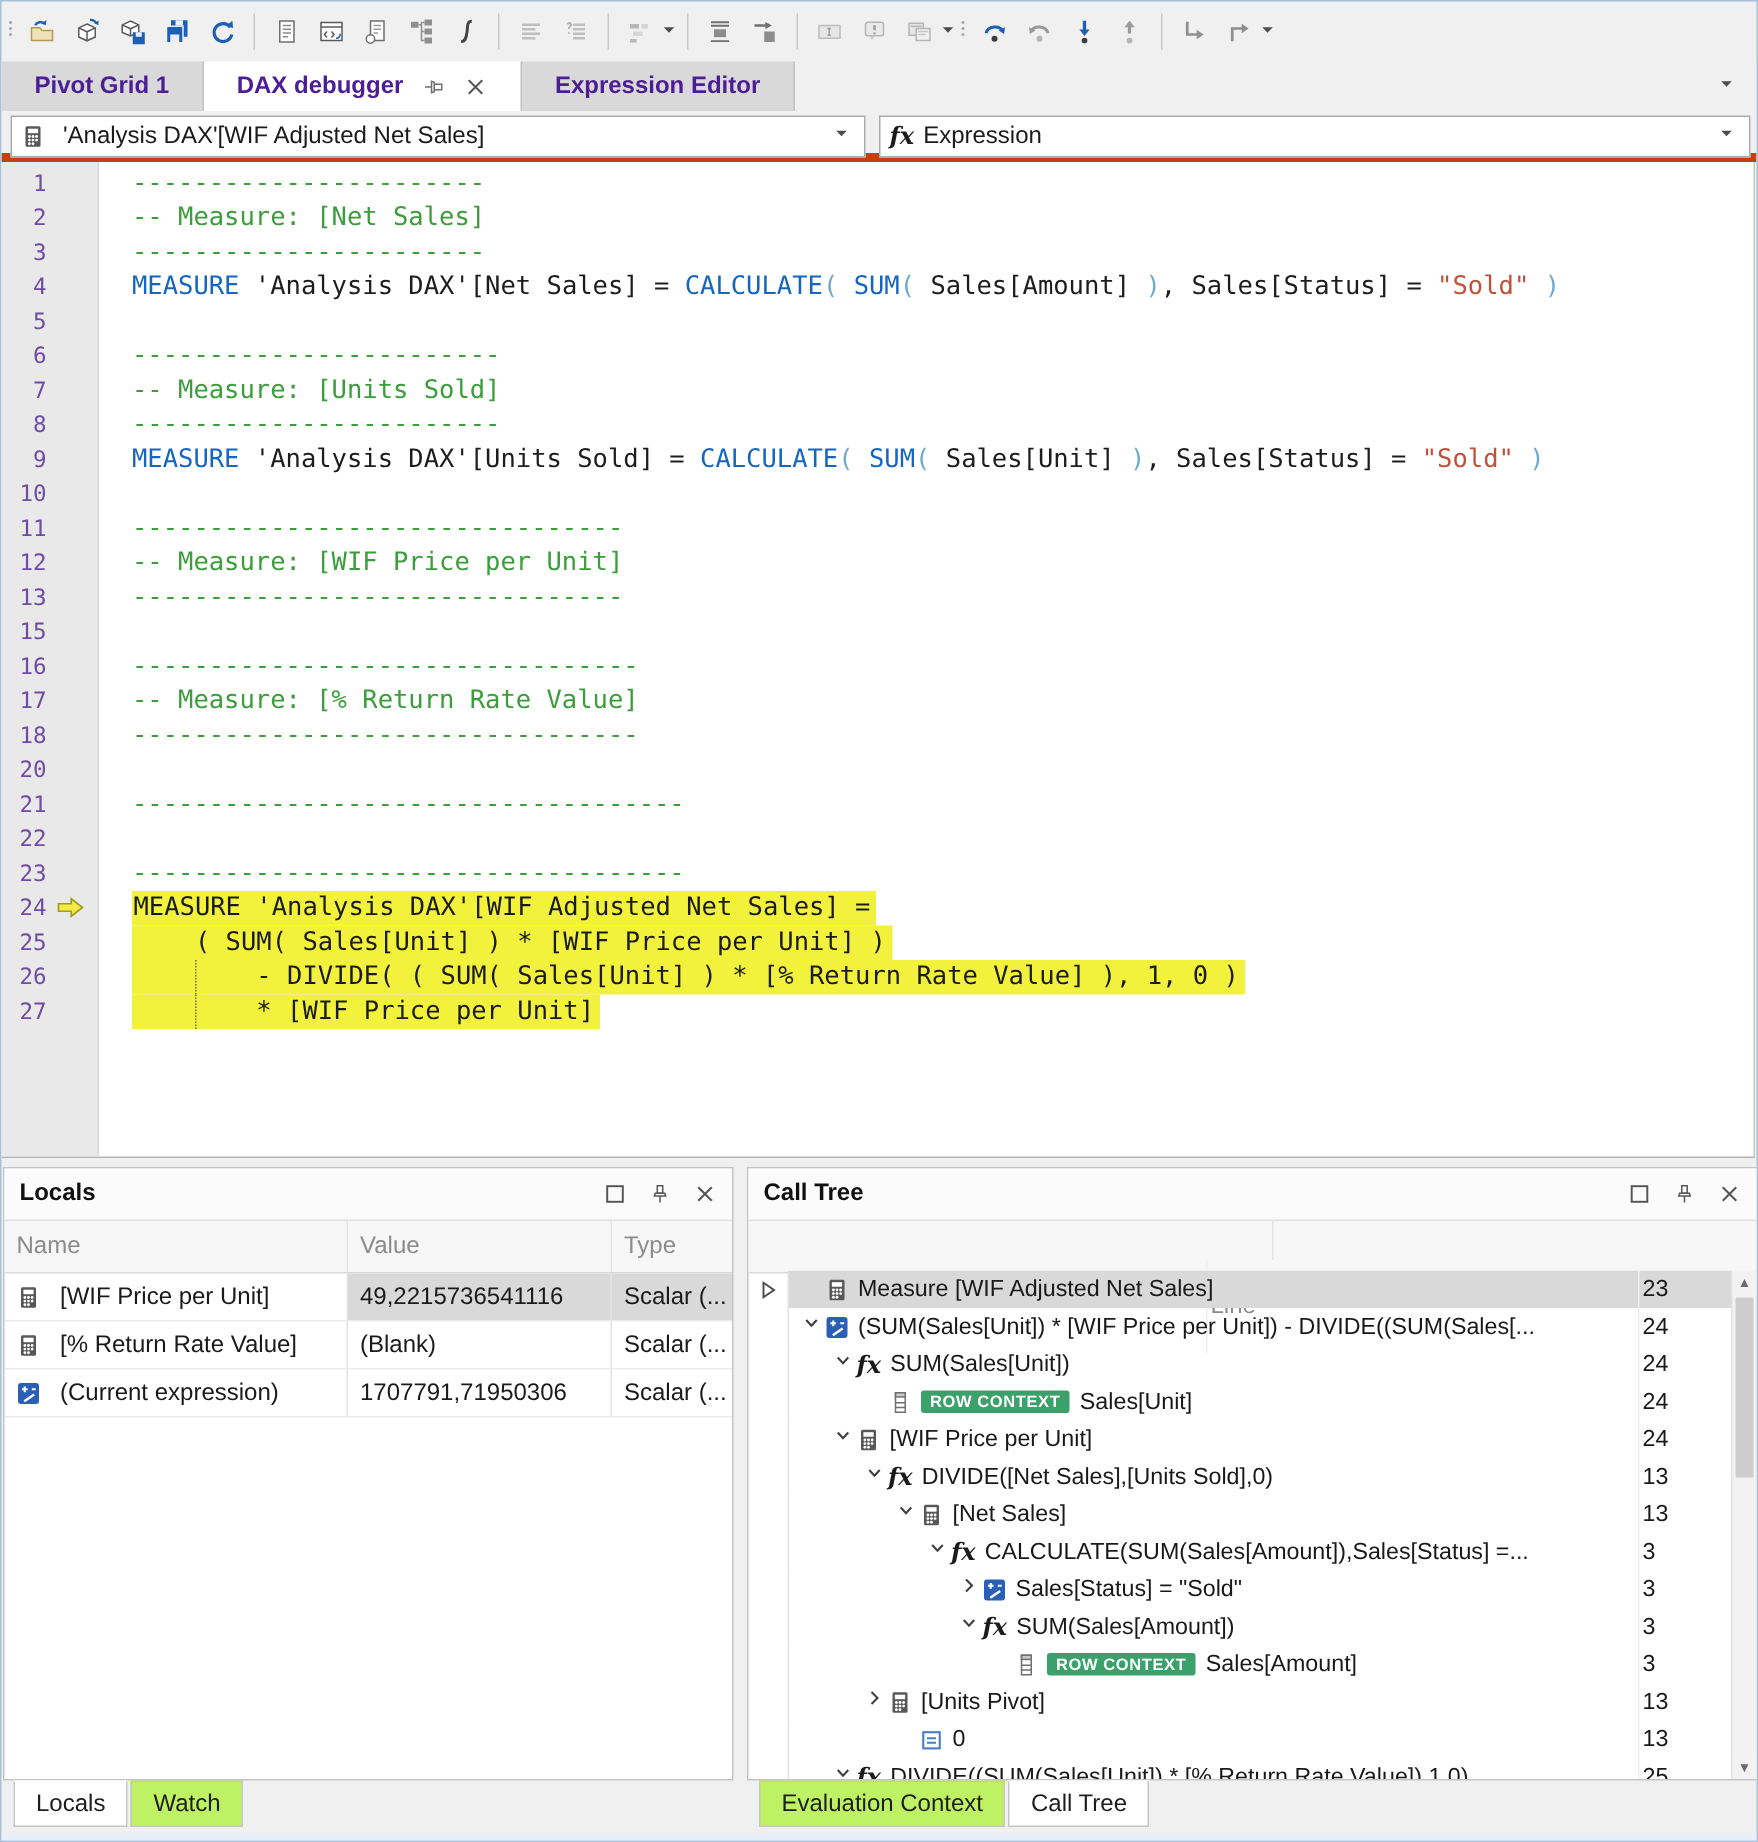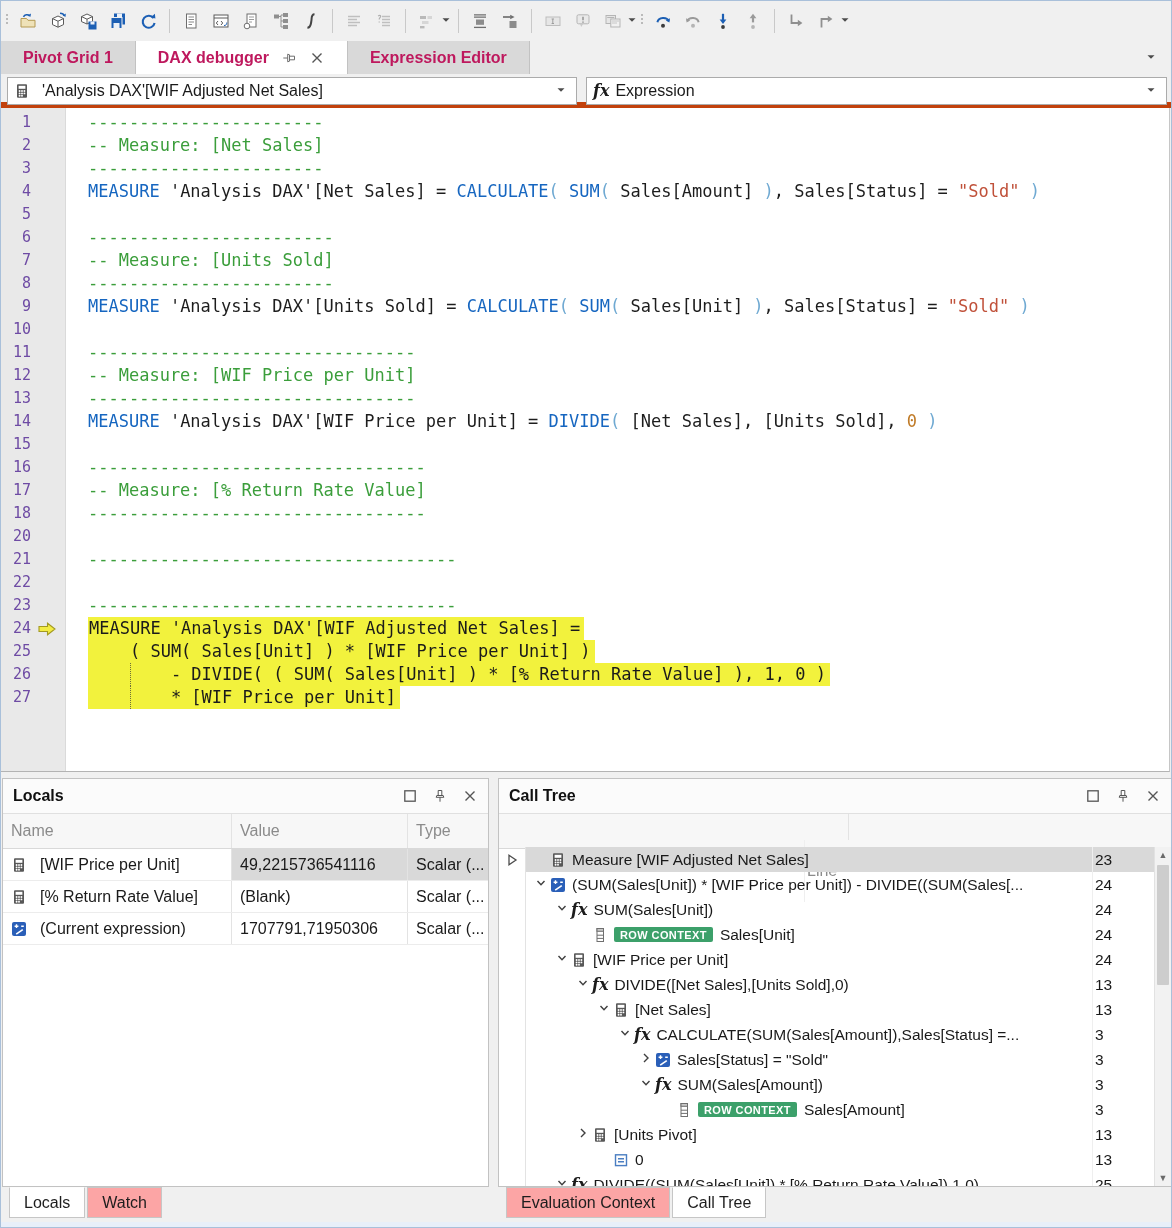--- a/index.html
+++ b/index.html
@@ -7,21 +7,21 @@
        font-family:"Liberation Sans",sans-serif;overflow:hidden;box-sizing:border-box;
        border:1px solid #a9c0da;}
   
   .toolbar{position:absolute;left:0;top:0;width:100%;height:40px;display:flex;align-items:center;padding-left:2px;box-sizing:border-box;}
   .tbtn{width:30px;height:28px;display:flex;align-items:center;justify-content:center;border-radius:2px;}
   .tsep{width:1px;height:24px;background:#c9c9c9;margin:0 6px;flex:0 0 1px;}
   .tcaret{font-size:10px;color:#666;margin-left:-2px;width:12px;}
   
   .tabbar{position:absolute;top:40px;left:0;width:100%;height:33px;display:flex;align-items:stretch;background:#f0f0f0;}
   .dtab{display:flex;align-items:center;padding:0 22px;background:#d9d9d9;border-right:1px solid #c2c2c2;
-        font-weight:bold;font-size:16px;color:#be185d;white-space:nowrap;}
+        font-weight:bold;font-size:16px;color:#4c1d95;white-space:nowrap;}
   .dtab.active{background:#ffffff;}
   .dtab .ticn{margin-left:12px;display:flex;align-items:center;}
   .tab-overflow{margin-left:auto;align-self:center;padding:0 14px;}
   
   .comborow{position:absolute;top:73px;left:0;width:100%;height:34px;background:#f0f0f0;border-bottom:6px solid #c2410c;box-sizing:border-box;}
   .combo{position:absolute;top:3px;height:28px;background:#fff;border:1px solid #ababab;display:flex;align-items:center;
          font-size:16px;color:#1a1a1a;box-sizing:border-box;padding-left:6px;}
   .combo .lbl{margin-left:6px;white-space:nowrap;overflow:hidden;}
   .combo .caret{margin-left:auto;padding:0 9px;}
   .fxi{font-family:"DejaVu Serif",serif;font-style:italic;font-weight:bold;font-size:16px;color:#1b1b1b;line-height:1;}
@@ -66,21 +66,21 @@
   .trow{display:flex;height:25px;align-items:center;font-size:15.5px;color:#191919;}
   .trow .tcall{padding-left:6px;}
   .expgap{display:inline-block;width:18px;flex:0 0 18px;text-align:center;}
   .ticon{display:inline-flex;margin-right:6px;flex:0 0 auto;align-items:center;}
   .badge{background:#3ca06a;color:#fff;font-weight:bold;font-size:11px;padding:1.5px 6px;border-radius:2px;margin-right:7px;letter-spacing:.4px;white-space:nowrap;}
   .scrollbar{position:absolute;top:68px;right:0;bottom:0;width:17px;background:#f2f2f2;border-left:1px solid #e2e2e2;box-sizing:border-box;}
   .sbtn{position:absolute;left:0;width:16px;height:16px;display:flex;align-items:center;justify-content:center;font-size:9px;color:#6a6a6a;background:#f2f2f2;}
   .sthumb{position:absolute;left:2px;width:12px;background:#cdcdcd;border-radius:1px;}
   
   .btabs{position:absolute;top:1186px;display:flex;}
-  .btab{padding:0 14px;font-size:16px;border:1px solid #c6c6c6;background:#fca5a5;color:#1d1d1d;height:31px;
+  .btab{padding:0 14px;font-size:16px;border:1px solid #c6c6c6;background:#bef264;color:#1d1d1d;height:31px;
         display:flex;align-items:center;margin-right:2px;box-sizing:border-box;}
   .btab.active{background:#fff;border-top-color:#fdfdfd;}
   .bframe{position:absolute;left:0;right:0;bottom:0;height:5px;background:#e8eff9;}
 </style>
 </head>
 <body>
 
 <div class="app">
 
   <div class="toolbar" id="toolbar">
@@ -347,21 +347,20 @@
         <div class="cl"><span class="num">4</span><span class="code"><span class="sc k">MEASURE</span><span class="sc t"> 'Analysis DAX'[Net Sales] = </span><span class="sc k">CALCULATE</span><span class="sc p">(</span><span class="sc t"> </span><span class="sc k">SUM</span><span class="sc p">(</span><span class="sc t"> Sales[Amount] </span><span class="sc p">)</span><span class="sc t">, Sales[Status] = </span><span class="sc s">"Sold"</span><span class="sc t"> </span><span class="sc p">)</span></span></div>
         <div class="cl"><span class="num">5</span><span class="code"></span></div>
         <div class="cl"><span class="num">6</span><span class="code"><span class="sc c">------------------------</span></span></div>
         <div class="cl"><span class="num">7</span><span class="code"><span class="sc c">-- Measure: [Units Sold]</span></span></div>
         <div class="cl"><span class="num">8</span><span class="code"><span class="sc c">------------------------</span></span></div>
         <div class="cl"><span class="num">9</span><span class="code"><span class="sc k">MEASURE</span><span class="sc t"> 'Analysis DAX'[Units Sold] = </span><span class="sc k">CALCULATE</span><span class="sc p">(</span><span class="sc t"> </span><span class="sc k">SUM</span><span class="sc p">(</span><span class="sc t"> Sales[Unit] </span><span class="sc p">)</span><span class="sc t">, Sales[Status] = </span><span class="sc s">"Sold"</span><span class="sc t"> </span><span class="sc p">)</span></span></div>
         <div class="cl"><span class="num">10</span><span class="code"></span></div>
         <div class="cl"><span class="num">11</span><span class="code"><span class="sc c">--------------------------------</span></span></div>
         <div class="cl"><span class="num">12</span><span class="code"><span class="sc c">-- Measure: [WIF Price per Unit]</span></span></div>
         <div class="cl"><span class="num">13</span><span class="code"><span class="sc c">--------------------------------</span></span></div>
-        <div class="cl"><span class="num">14</span><span class="code"><span class="sc k">MEASURE</span><span class="sc t"> 'Analysis DAX'[WIF Price per Unit] = </span><span class="sc k">DIVIDE</span><span class="sc p">(</span><span class="sc t"> [Net Sales], [Units Sold], </span><span class="sc n">0</span><span class="sc t"> </span><span class="sc p">)</span></span></div>
         <div class="cl"><span class="num">15</span><span class="code"></span></div>
         <div class="cl"><span class="num">16</span><span class="code"><span class="sc c">---------------------------------</span></span></div>
         <div class="cl"><span class="num">17</span><span class="code"><span class="sc c">-- Measure: [% Return Rate Value]</span></span></div>
         <div class="cl"><span class="num">18</span><span class="code"><span class="sc c">---------------------------------</span></span></div>
         <div class="cl"><span class="num">20</span><span class="code"></span></div>
         <div class="cl"><span class="num">21</span><span class="code"><span class="sc c">------------------------------------</span></span></div>
         <div class="cl"><span class="num">22</span></div>
         <div class="cl"><span class="num">23</span><span class="code"><span class="sc c">------------------------------------</span></span></div>
         <div class="cl"><span class="num">24</span><span class="marker"><svg width="20" height="16" viewBox="0 0 20 16">
               <path d="M2 5.5h8.5V2.2L18 8l-7.5 5.8v-3.3H2z" fill="#f3ec44" stroke="#a39a22" stroke-width="1.1"></path>

